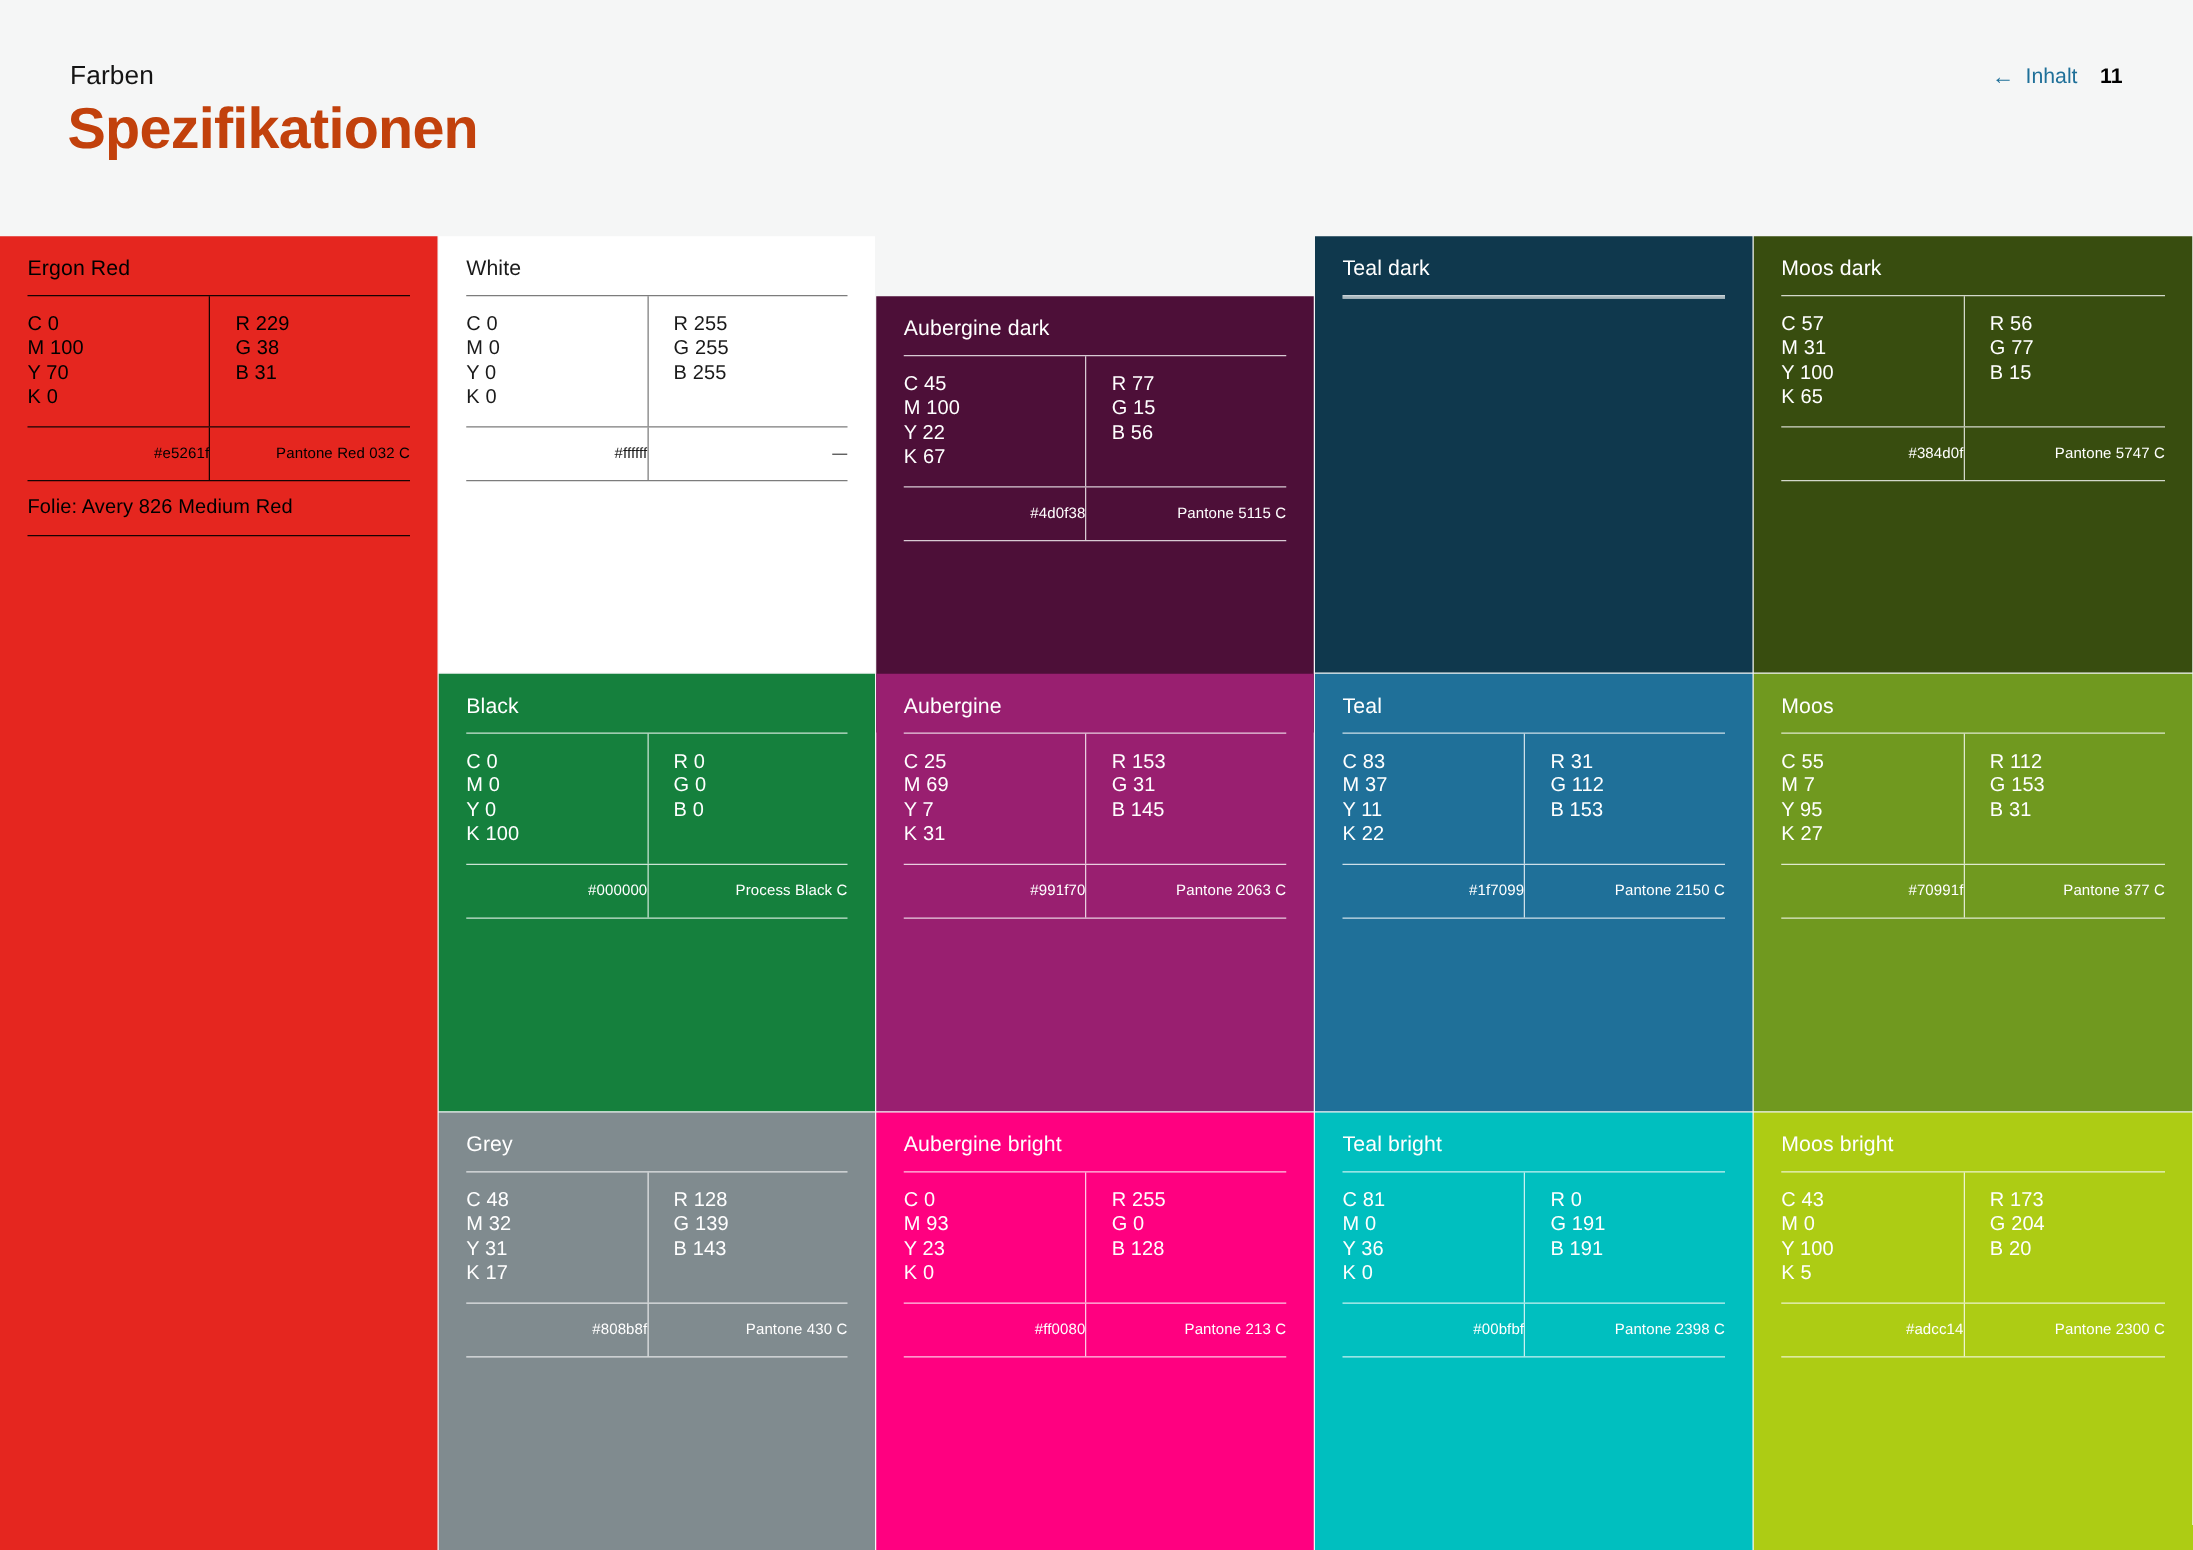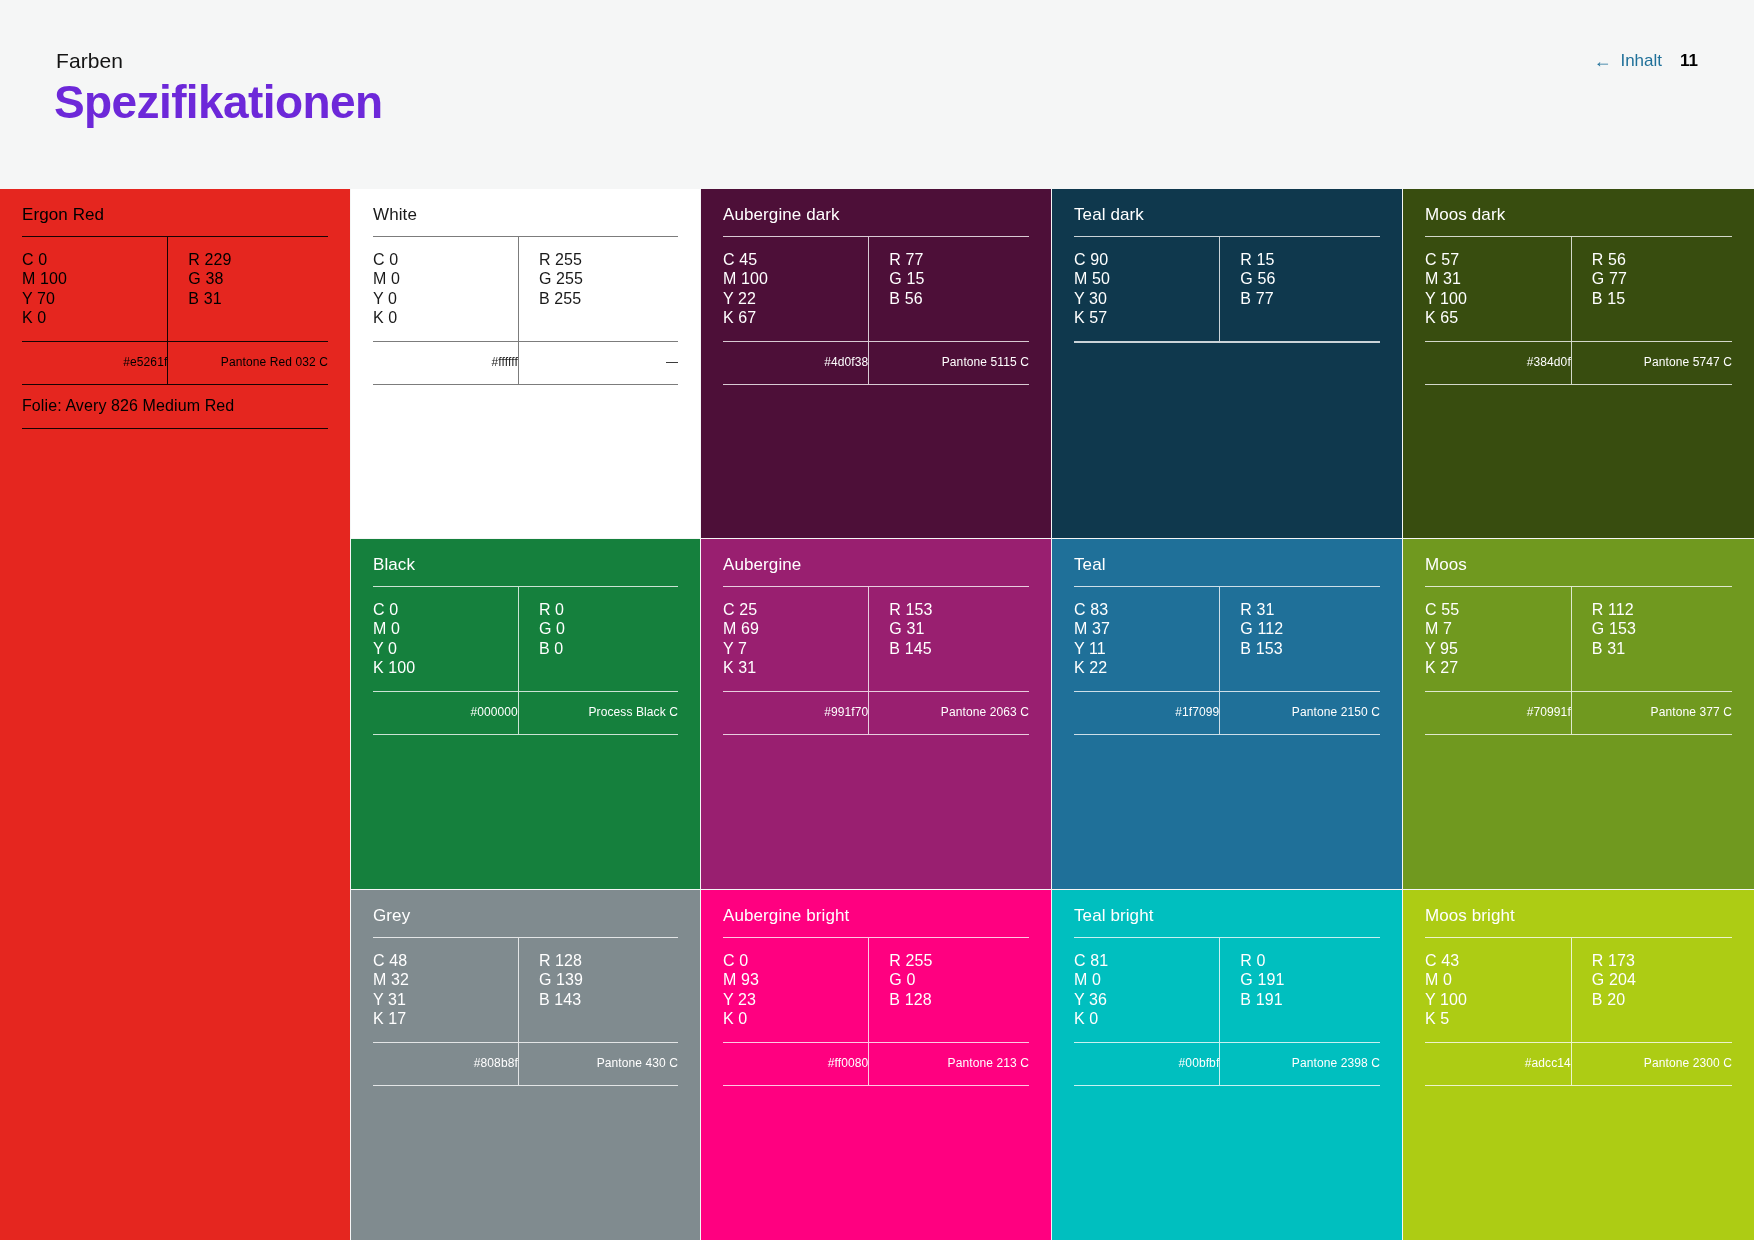--- a/index.html
+++ b/index.html
@@ -36,21 +36,21 @@
     color: #141414;
     letter-spacing: 0.1px;
   }
 
   .header-title {
     position: absolute;
     left: 54px; top: 74px;
     font-size: 46px;
     line-height: 56px;
     font-weight: bold;
-    color: #6d28d9;
+    color: #c2410c;
     letter-spacing: -0.6px;
   }
 
   .header-nav {
     position: absolute;
     right: 56px; top: 50px;
     display: flex;
     align-items: center;
     gap: 9px;
     font-size: 17px;
@@ -318,21 +318,21 @@
             <div class="cellpad hex-right">Pantone 430 C</div>
           </div>
           <div class="rule"></div>
         </div>
       </div>
 
     </div>
 
     <div class="col col-3">
 
-      <div class="cell row-1 theme-dark" style="background: rgb(77, 15, 56);">
+      <div class="cell row-1 theme-dark" style="background: rgb(77, 15, 56); margin-top: 48px;">
         <div class="card">
           <div class="card-name">Aubergine dark</div>
           <div class="rule"></div>
           <div class="specs">
             <div class="vrule"></div>
             <div class="specs-left">
               <div>C 45</div>
               <div>M 100</div>
               <div>Y 22</div>
               <div>K 67</div>
@@ -410,34 +410,20 @@
       </div>
 
     </div>
 
     <div class="col col-4">
 
       <div class="cell row-1 theme-dark" style="background: rgb(15, 56, 77);">
         <div class="card">
           <div class="card-name">Teal dark</div>
           <div class="rule"></div>
-          <div class="specs">
-            <div class="vrule"></div>
-            <div class="specs-left">
-              <div>C 90</div>
-              <div>M 50</div>
-              <div>Y 30</div>
-              <div>K 57</div>
-            </div>
-            <div class="specs-right">
-              <div>R 15</div>
-              <div>G 56</div>
-              <div>B 77</div>
-            </div>
-          </div>
           <div class="rule"></div>
           <div class="rule"></div>
         </div>
       </div>
 
       <div class="cell row-2 theme-dark" style="background: rgb(31, 112, 153);">
         <div class="card">
           <div class="card-name">Teal</div>
           <div class="rule"></div>
           <div class="specs">

